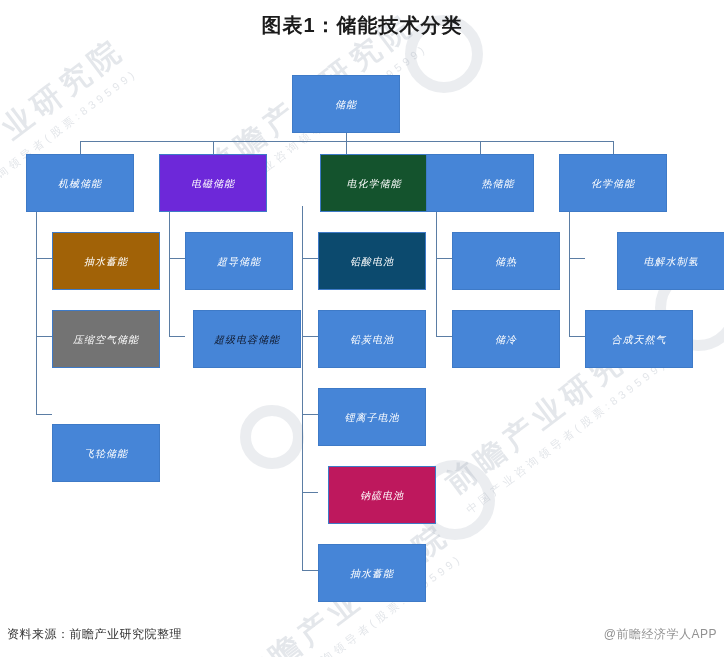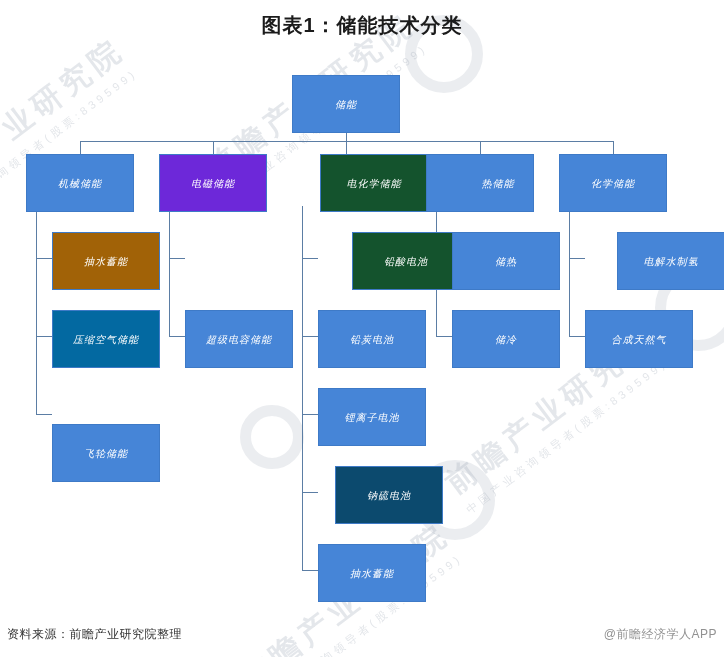--- a/index.html
+++ b/index.html
@@ -86,29 +86,30 @@
         <line x1="436" y1="258" x2="452" y2="258" stroke="#5b7da4" stroke-width="1" shape-rendering="crispEdges"></line>
         <line x1="436" y1="336" x2="452" y2="336" stroke="#5b7da4" stroke-width="1" shape-rendering="crispEdges"></line>
         <line x1="613" y1="141" x2="613" y2="154" stroke="#5b7da4" stroke-width="1" shape-rendering="crispEdges"></line>
         <line x1="569" y1="206" x2="569" y2="336" stroke="#5b7da4" stroke-width="1" shape-rendering="crispEdges"></line>
         <line x1="569" y1="258" x2="585" y2="258" stroke="#5b7da4" stroke-width="1" shape-rendering="crispEdges"></line>
         <line x1="569" y1="336" x2="585" y2="336" stroke="#5b7da4" stroke-width="1" shape-rendering="crispEdges"></line>
       </svg>
   <div class="node" style="left: 292px; top: 75px; background: rgb(70, 133, 215); border: 1px solid rgb(62, 122, 199); color: rgb(255, 255, 255);">储能</div>
       <div class="node" style="left: 26px; top: 154px; background: rgb(70, 133, 215); border: 1px solid rgb(62, 122, 199); color: rgb(255, 255, 255);">机械储能</div>
       <div class="node" style="left: 52px; top: 232px; background: #a16207; border: 1px solid rgb(62, 122, 199); color: rgb(255, 255, 255);">抽水蓄能</div>
-      <div class="node" style="left: 52px; top: 310px; background: #0369a1; border: 1px solid rgb(62, 122, 199); color: rgb(255, 255, 255);">压缩空气储能</div>
+      <div class="node" style="left: 52px; top: 310px; background: #737373; border: 1px solid rgb(62, 122, 199); color: rgb(255, 255, 255);">压缩空气储能</div>
       <div class="node" style="left: 52px; top: 388px; background: rgb(70, 133, 215); border: 1px solid rgb(62, 122, 199); color: rgb(255, 255, 255); margin-top: 36px;">飞轮储能</div>
       <div class="node" style="left: 159px; top: 154px; background: #6d28d9; border: 1px solid rgb(62, 122, 199); color: rgb(255, 255, 255);">电磁储能</div>
-      <div class="node" style="left: 185px; top: 310px; background: rgb(70, 133, 215); border: 1px solid rgb(62, 122, 199); color: #ffffff;">超级电容储能</div>
+      <div class="node" style="left: 185px; top: 232px; background: rgb(70, 133, 215); border: 1px solid rgb(62, 122, 199); color: rgb(255, 255, 255);">超导储能</div>
+      <div class="node" style="left: 193px; top: 310px; background: rgb(70, 133, 215); border: 1px solid rgb(62, 122, 199); color: #0f172a;">超级电容储能</div>
       <div class="node" style="left: 292px; top: 154px; background: #14532d; border: 1px solid rgb(62, 122, 199); color: rgb(255, 255, 255); margin-left: 28px;">电化学储能</div>
-      <div class="node" style="left: 318px; top: 232px; background: #14532d; border: 1px solid rgb(62, 122, 199); color: rgb(255, 255, 255); margin-left: 34px;">铅酸电池</div>
+      <div class="node" style="left: 318px; top: 232px; background: #0c4a6e; border: 1px solid rgb(62, 122, 199); color: rgb(255, 255, 255);">铅酸电池</div>
       <div class="node" style="left: 318px; top: 310px; background: rgb(70, 133, 215); border: 1px solid rgb(62, 122, 199); color: rgb(255, 255, 255);">铅炭电池</div>
       <div class="node" style="left: 318px; top: 388px; background: rgb(70, 133, 215); border: 1px solid rgb(62, 122, 199); color: rgb(255, 255, 255);">锂离子电池</div>
-      <div class="node" style="left: 335px; top: 466px; background: #0c4a6e; border: 1px solid rgb(62, 122, 199); color: rgb(255, 255, 255);">钠硫电池</div>
+      <div class="node" style="left: 328px; top: 466px; background: #be185d; border: 1px solid rgb(62, 122, 199); color: rgb(255, 255, 255);">钠硫电池</div>
       <div class="node" style="left: 318px; top: 544px; background: rgb(70, 133, 215); border: 1px solid rgb(62, 122, 199); color: rgb(255, 255, 255);">抽水蓄能</div>
       <div class="node" style="left: 426px; top: 154px; background: rgb(70, 133, 215); border: 1px solid rgb(62, 122, 199); color: rgb(255, 255, 255); padding-left: 36px;">热储能</div>
       <div class="node" style="left: 452px; top: 232px; background: rgb(70, 133, 215); border: 1px solid rgb(62, 122, 199); color: rgb(255, 255, 255);">储热</div>
       <div class="node" style="left: 452px; top: 310px; background: rgb(70, 133, 215); border: 1px solid rgb(62, 122, 199); color: rgb(255, 255, 255);">储冷</div>
       <div class="node" style="left: 559px; top: 154px; background: rgb(70, 133, 215); border: 1px solid rgb(62, 122, 199); color: rgb(255, 255, 255);">化学储能</div>
       <div class="node" style="left: 617px; top: 232px; background: rgb(70, 133, 215); border: 1px solid rgb(62, 122, 199); color: rgb(255, 255, 255);">电解水制氢</div>
       <div class="node" style="left: 585px; top: 310px; background: rgb(70, 133, 215); border: 1px solid rgb(62, 122, 199); color: rgb(255, 255, 255); text-align: center;">合成天然气</div>
     </div>
   <div class="footer">
     <span class="src">资料来源：前瞻产业研究院整理</span>

